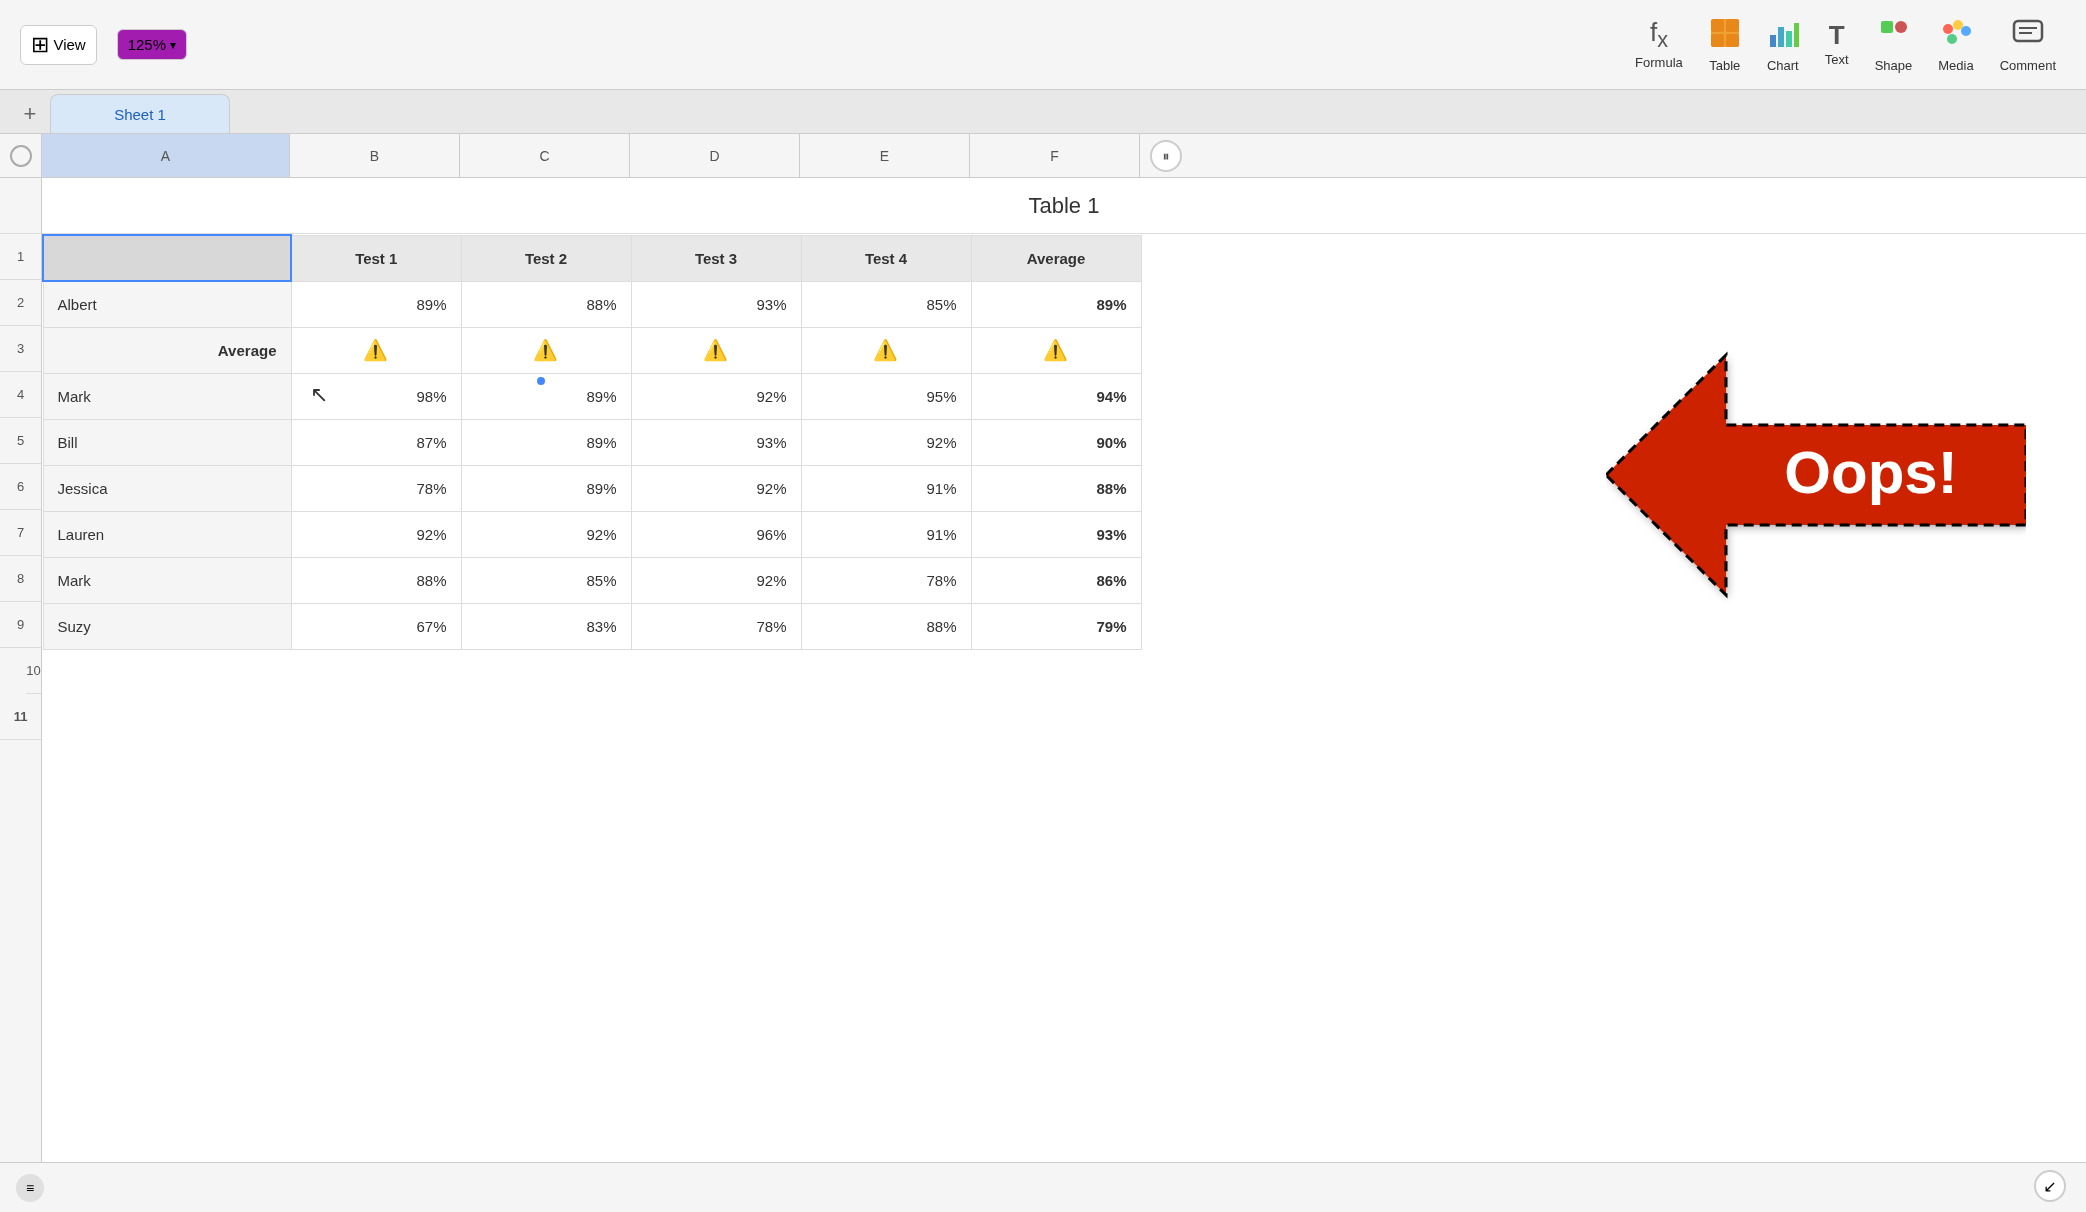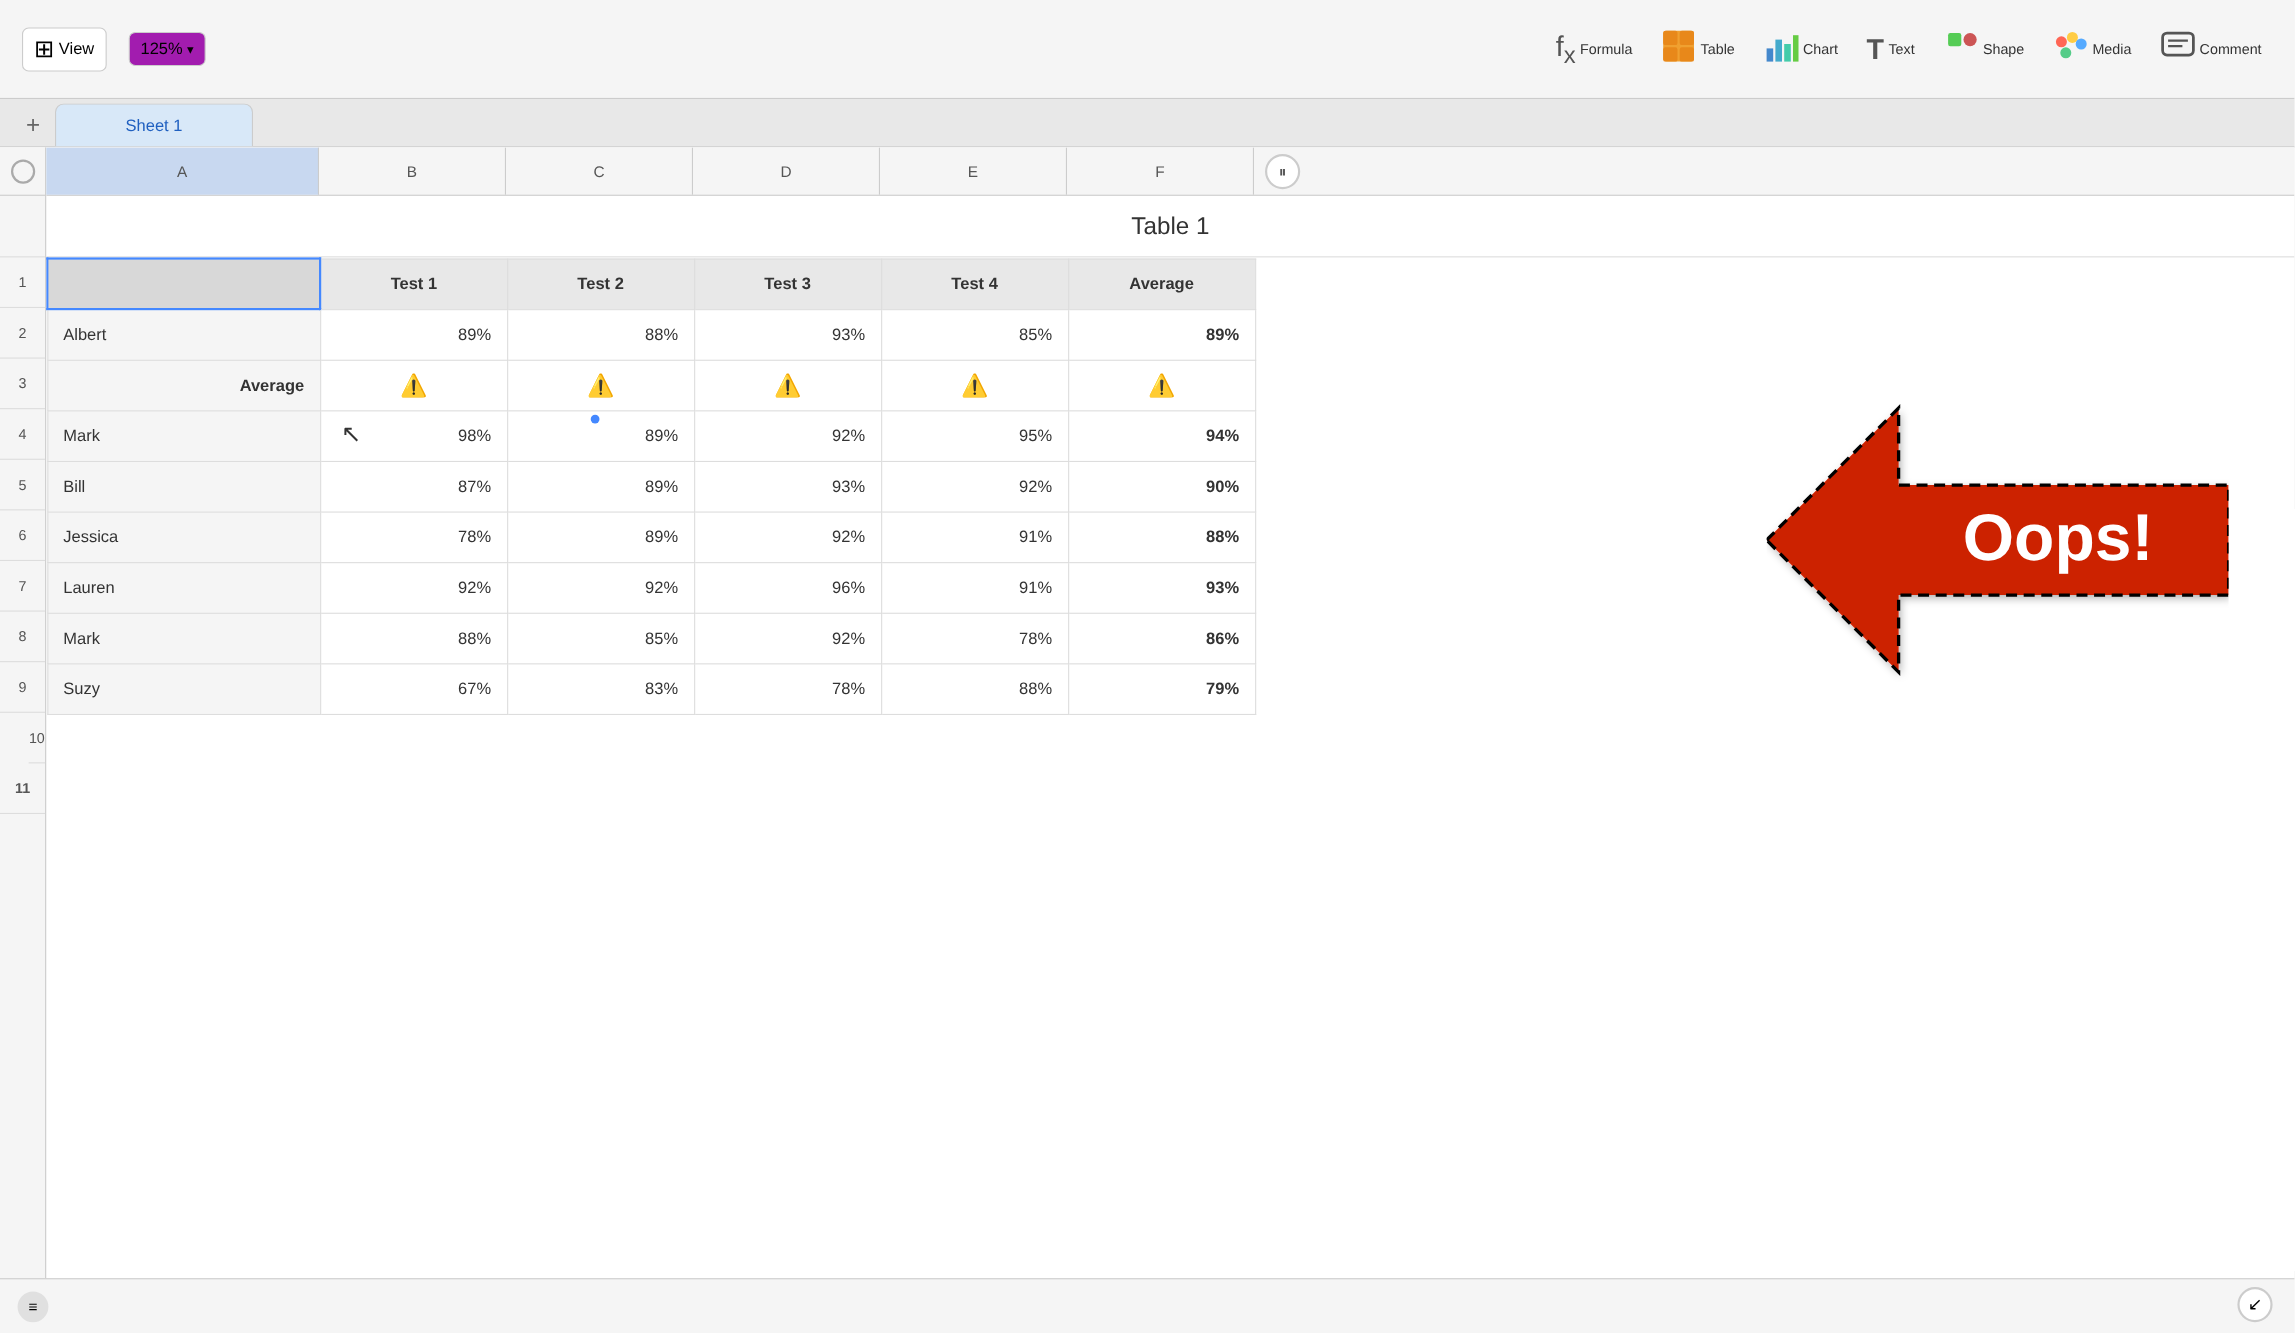--- a/index.html
+++ b/index.html
@@ -23,21 +23,21 @@
       gap: 10px;
     }
     .toolbar-left {
       display: flex;
       align-items: center;
       gap: 20px;
       margin-right: auto;
     }
     .toolbar-item {
       display: flex;
-      flex-direction: row;
+      flex-direction: column;
       align-items: center;
       gap: 4px;
       cursor: pointer;
       padding: 6px 10px;
       border-radius: 6px;
     }
     .toolbar-icon {
       font-size: 28px;
       line-height: 1;
     }
@@ -241,21 +241,21 @@
 
     .warning-icon {
       color: #e05010;
       font-size: 20px;
     }
 
     
     .arrow-container {
       position: absolute;
       right: 60px;
-      top: 227px;
+      top: 211px;
       width: 420px;
       height: 260px;
     }
     .arrow-svg {
       width: 100%;
       height: 100%;
     }
 
     
     .bottom-bar {

